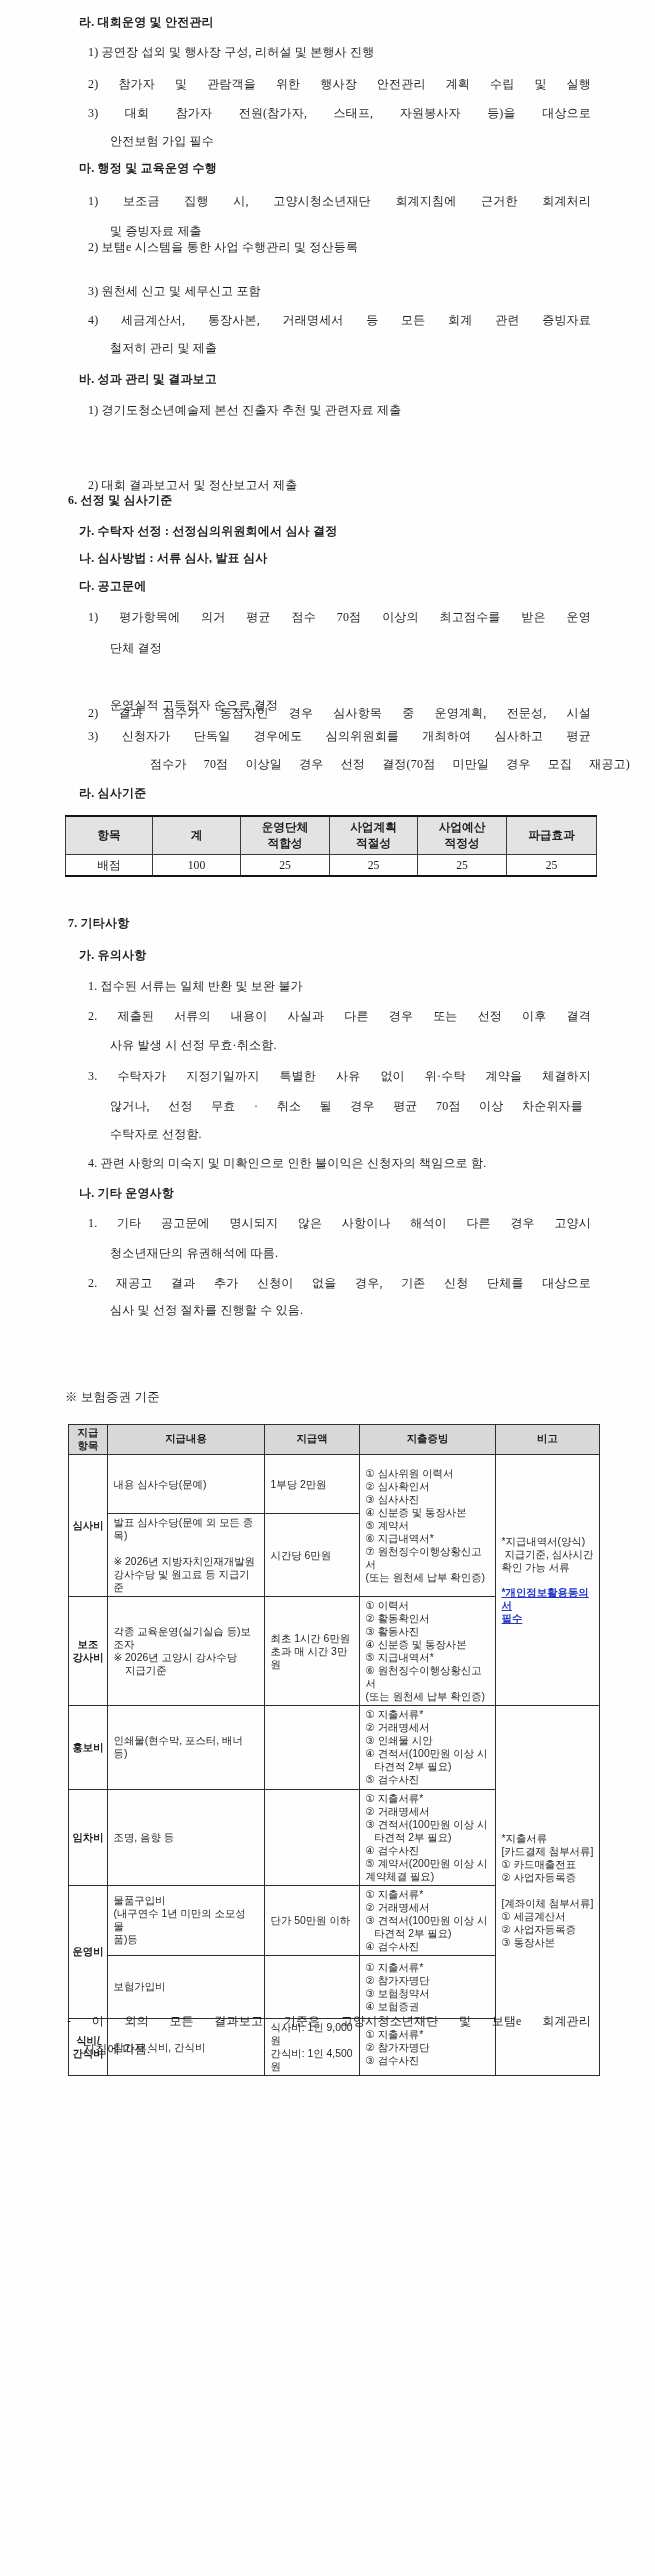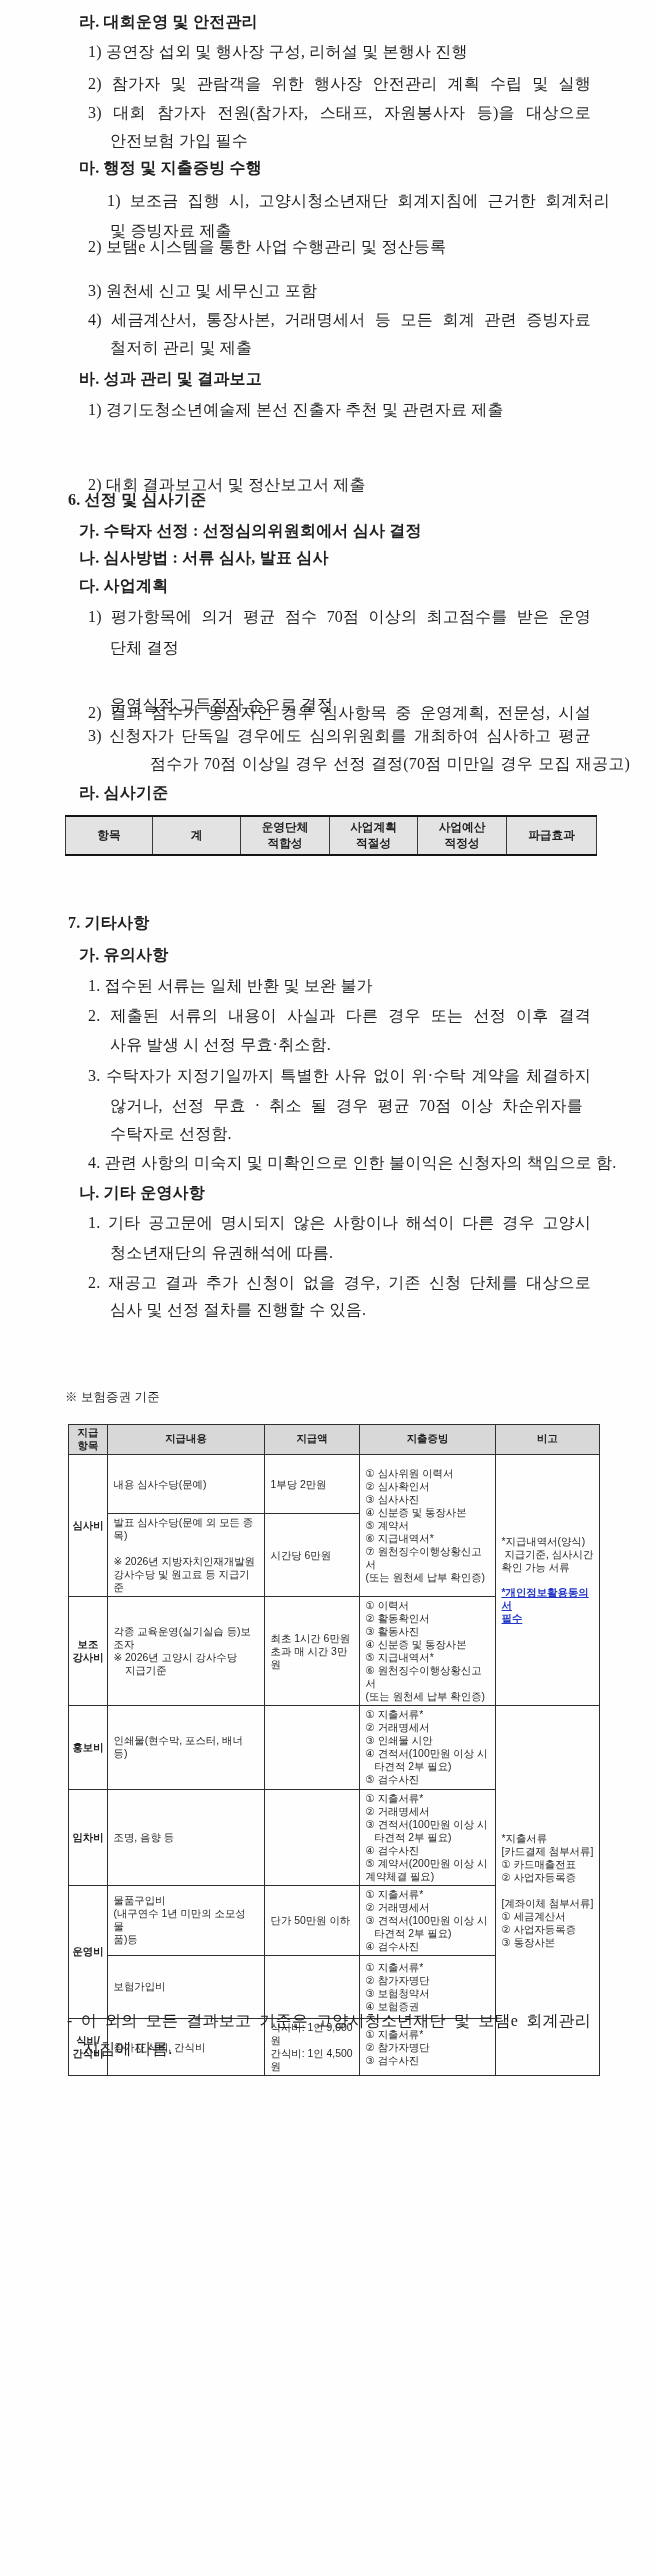--- a/index.html
+++ b/index.html
@@ -1,19 +1,19 @@
 <!DOCTYPE html>
 <html style="font-size:11px"><head>
 <meta charset="utf-8">
 <style>
   html,body{margin:0;padding:0;}
   body{width:656px;height:2576px;background:#fefefe;position:relative;
        font-family:"Liberation Serif","DejaVu Serif",serif;color:#1f1f1f;}
   .page{position:absolute;left:0;top:0;width:656px;height:2576px;background:#fefefe;}
-  .ln{position:absolute;font-size:16px;line-height:18px;letter-spacing:0.2px;white-space:nowrap;}
+  .ln{position:absolute;font-size:12px;line-height:18px;letter-spacing:0.2px;white-space:nowrap;}
   .b{font-weight:700;}
   .just{white-space:normal;text-align:justify;text-align-last:justify;word-break:keep-all;}
   table{border-collapse:collapse;position:absolute;table-layout:fixed;}
   
   .t1{left:65px;top:815px;width:531px;border-top:2.1px solid #141414;border-bottom:2.1px solid #141414;}
   .t1 th,.t1 td{border:0.7px solid #3a3a3a;text-align:center;vertical-align:middle;
       font-family:"Liberation Serif","DejaVu Serif",serif;font-size:11.7px;padding:0.7px 2.8px;}
   .t1 th{background:#e3e3e3;font-weight:700;line-height:16px;white-space:pre-line;height:36px;}
   .t1 td{height:18.6px;}
   
@@ -30,35 +30,35 @@
 </head>
 <body>
 
 <div class="page">
 
   <div class="ln b" style="left:79px;top:13px;">라. 대회운영 및 안전관리</div>
   <div class="ln" style="left:88px;top:43px;">1) 공연장 섭외 및 행사장 구성, 리허설 및 본행사 진행</div>
   <div class="ln just" style="left:88px;top:75px;width:503px;">2) 참가자 및 관람객을 위한 행사장 안전관리 계획 수립 및 실행</div>
   <div class="ln just" style="left:88px;top:104px;width:503px;">3) 대회 참가자 전원(참가자, 스태프, 자원봉사자 등)을 대상으로</div>
   <div class="ln" style="left:110px;top:132px;">안전보험 가입 필수</div>
-  <div class="ln b" style="left:79px;top:159px;">마. 행정 및 지출증빙 수행</div>
-  <div class="ln just" style="left:88px;top:192px;width:503px;margin-left:19px;">1) 보조금 집행 시, 고양시청소년재단 회계지침에 근거한 회계처리</div>
+  <div class="ln b" style="left:79px;top:159px;">마. 행정 및 교육운영 수행</div>
+  <div class="ln just" style="left:88px;top:192px;width:503px;">1) 보조금 집행 시, 고양시청소년재단 회계지침에 근거한 회계처리</div>
   <div class="ln" style="left:110px;top:222px;">및 증빙자료 제출</div>
   <div class="ln" style="left:88px;top:238px;">2) 보탬e 시스템을 통한 사업 수행관리 및 정산등록</div>
   <div class="ln" style="left:88px;top:282px;">3) 원천세 신고 및 세무신고 포함</div>
   <div class="ln just" style="left:88px;top:311px;width:503px;">4) 세금계산서, 통장사본, 거래명세서 등 모든 회계 관련 증빙자료</div>
   <div class="ln" style="left:110px;top:339px;">철저히 관리 및 제출</div>
   <div class="ln b" style="left:79px;top:370px;">바. 성과 관리 및 결과보고</div>
   <div class="ln" style="left:88px;top:401px;">1) 경기도청소년예술제 본선 진출자 추천 및 관련자료 제출</div>
   <div class="ln" style="left:88px;top:432px;margin-top:44px;">2) 대회 결과보고서 및 정산보고서 제출</div>
 
   <div class="ln b" style="left:68px;top:491px;">6. 선정 및 심사기준</div>
   <div class="ln b" style="left:79px;top:522px;">가. 수탁자 선정 : 선정심의위원회에서 심사 결정</div>
   <div class="ln b" style="left:79px;top:549px;">나. 심사방법 : 서류 심사, 발표 심사</div>
-  <div class="ln b" style="left:79px;top:577px;">다. 사업계획</div>
+  <div class="ln b" style="left:79px;top:577px;">다. 공고문에</div>
   <div class="ln just" style="left:88px;top:608px;width:503px;">1) 평가항목에 의거 평균 점수 70점 이상의 최고점수를 받은 운영</div>
   <div class="ln" style="left:110px;top:639px;">단체 결정</div>
   <div class="ln just" style="left:88px;top:704px;width:503px;">2) 결과 점수가 동점자인 경우 심사항목 중 운영계획, 전문성, 시설</div>
   <div class="ln" style="left:110px;top:696px;">운영실적 고득점자 순으로 결정</div>
   <div class="ln just" style="left:88px;top:727px;width:503px;">3) 신청자가 단독일 경우에도 심의위원회를 개최하여 심사하고 평균</div>
   <div class="ln just" style="left:110px;top:755px;width:480px;margin-left:40px;">점수가 70점 이상일 경우 선정 결정(70점 미만일 경우 모집 재공고)</div>
   <div class="ln b" style="left:79px;top:784px;">라. 심사기준</div>
 
   <table class="t1">
     <colgroup>
@@ -74,20 +74,28 @@
       <th>항목</th>
       <th>계</th>
       <th>운영단체
 적합성</th>
       <th>사업계획
 적절성</th>
       <th>사업예산
 적정성</th>
       <th>파급효과</th>
     </tr>
+    <tr>
+      <td>배점</td>
+      <td>100</td>
+      <td>25</td>
+      <td>25</td>
+      <td>25</td>
+      <td>25</td>
+    </tr>
   </tbody>
     </table>
 
   <div class="ln b" style="left:68px;top:914px;">7. 기타사항</div>
   <div class="ln b" style="left:79px;top:946px;">가. 유의사항</div>
   <div class="ln" style="left:88px;top:977px;">1. 접수된 서류는 일체 반환 및 보완 불가</div>
   <div class="ln just" style="left:88px;top:1007px;width:503px;">2. 제출된 서류의 내용이 사실과 다른 경우 또는 선정 이후 결격</div>
   <div class="ln" style="left:110px;top:1036px;">사유 발생 시 선정 무효·취소함.</div>
   <div class="ln just" style="left:88px;top:1067px;width:503px;">3. 수탁자가 지정기일까지 특별한 사유 없이 위·수탁 계약을 체결하지</div>
   <div class="ln just" style="left:110px;top:1097px;width:473px;">않거나, 선정 무효 · 취소 될 경우 평균 70점 이상 차순위자를</div>

